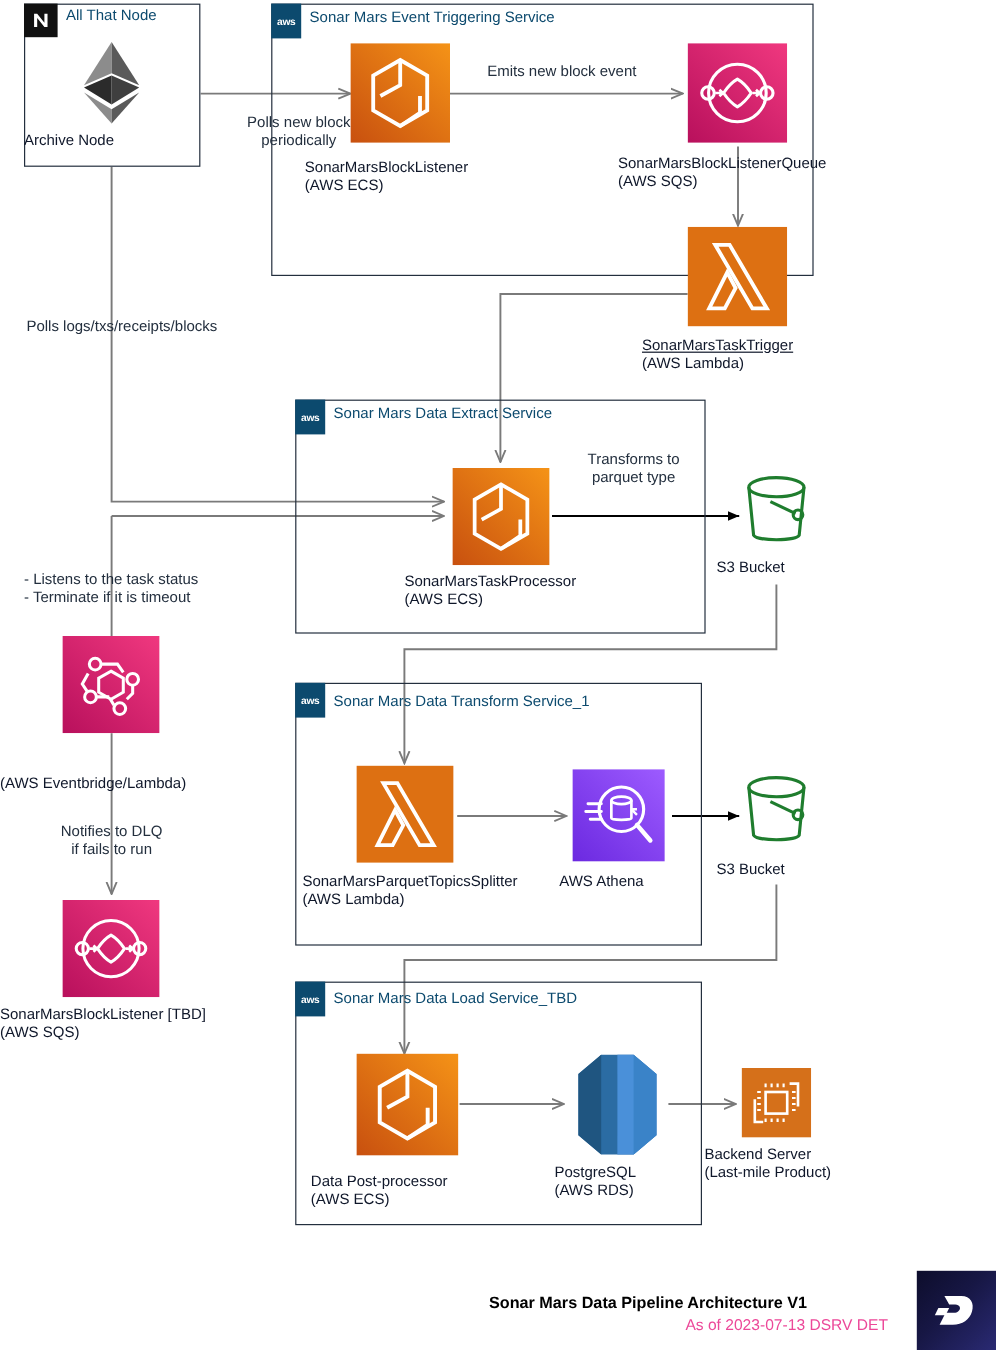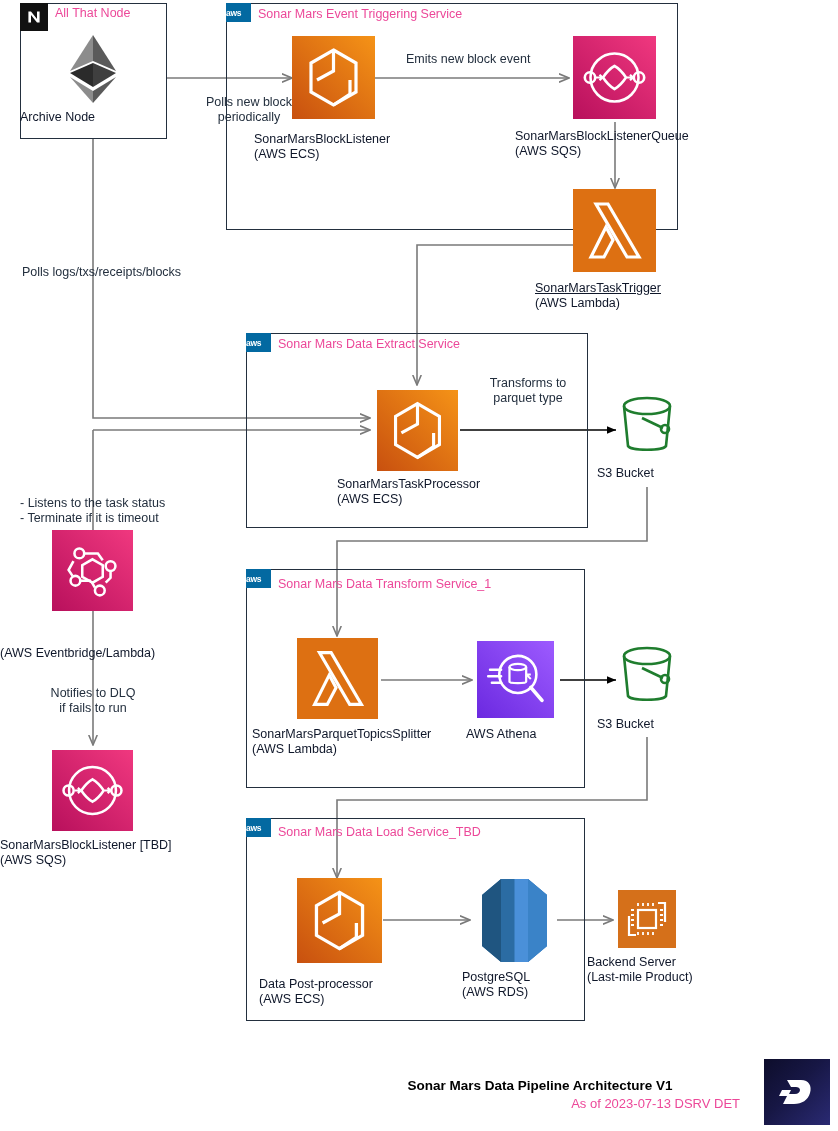--- a/index.html
+++ b/index.html
@@ -4,23 +4,23 @@
 <style>
   html,body{margin:0;padding:0;background:#ffffff;}
   body{width:838px;height:1131px;position:relative;overflow:hidden;
        font-family:"Liberation Sans","DejaVu Sans",sans-serif;color:#232f3e;}
   #canvas{position:absolute;left:0;top:0;width:838px;height:1131px;}
   svg.layer{position:absolute;left:0;top:0;width:838px;height:1131px;overflow:visible;}
   .icon-box{position:absolute;}
   .cap{position:absolute;text-align:left;font-size:12.5px;line-height:15px;
        color:#0f172a;white-space:pre;}
   .edge-lbl{position:absolute;font-size:12.5px;line-height:15px;color:#232f3e;white-space:pre;}
-  .grp-title{position:absolute;font-size:12.5px;line-height:15px;color:#ec4899;white-space:nowrap;}
-  .awsbadge{position:absolute;width:25px;height:19px;background:#0369a1;
-            display:flex;align-items:center;}
+  .grp-title{position:absolute;font-size:12.5px;line-height:15px;color:#0c4a6e;white-space:nowrap;}
+  .awsbadge{position:absolute;width:25px;height:29px;background:#0c4a6e;
+            display:flex;align-items:center;justify-content:center;}
   .awsbadge span{color:#fff;font-size:8.5px;font-weight:bold;letter-spacing:-0.3px;line-height:8px;}
   .grpbox{position:absolute;border:1.2px solid #232f3e;background:transparent;box-sizing:border-box;}
   .plainbox{position:absolute;border:1.2px solid #232f3e;background:#fff;box-sizing:border-box;}
   .footer-t{position:absolute;text-align:center;font-size:13.5px;font-weight:bold;color:#000;white-space:nowrap;}
   .footer-s{position:absolute;text-align:right;font-size:13px;color:#ec4899;white-space:nowrap;}
   .logo{position:absolute;width:66px;height:66px;
         background:linear-gradient(135deg,#0d0d2b 0%,#171745 45%,#2a2a73 100%);
         display:flex;align-items:center;justify-content:center;}
   .atn{position:absolute;width:28px;height:28px;background:#111;
        display:flex;align-items:center;justify-content:center;}
@@ -299,21 +299,21 @@
   </div>
   <div class="cap" style="left:587px;top:955px;width:120px;">Backend Server</div>
   <div class="cap" style="left:587px;top:970px;width:120px;">(Last-mile Product)</div>
 
   <div class="edge-lbl" style="left:184px;top:95px;width:130px;text-align:center;">Polls new block
 periodically</div>
   <div class="edge-lbl" style="left:406px;top:52px;">Emits new block event</div>
   <div class="edge-lbl" style="left:22px;top:265px;">Polls logs/txs/receipts/blocks</div>
   <div class="edge-lbl" style="left:476px;top:376px;width:104px;text-align:center;">Transforms to
 parquet type</div>
-  <div class="edge-lbl" style="left:20px;top:476px;margin-top:20px;">- Listens to the task status
+  <div class="edge-lbl" style="left:20px;top:476px;">- Listens to the task status
 - Terminate if it is timeout</div>
   <div class="edge-lbl" style="left:28px;top:686px;width:130px;text-align:center;">Notifies to DLQ
 if fails to run</div>
 
   <div class="footer-t" style="left:340px;top:1078px;width:400px;">Sonar Mars Data Pipeline Architecture V1</div>
   <div class="footer-s" style="left:340px;top:1096px;width:400px;">As of 2023-07-13 DSRV DET</div>
   <div class="logo" style="left:764px;top:1059px;">
     <svg width="40" height="40" viewBox="0 0 40 40" aria-hidden="true">
       <path d="M10,8 L24,8 C32,8 35,14 33,21 C31,28 25,32 17,32 L6,32 L11,22 L18,22 C21,22 23,20 23,18 C23,16 21,15 19,15 L14,15 Z" fill="#ffffff"></path>
       <path d="M5,18 L14,18 L11,24 L2,24 Z" fill="#ffffff"></path>

